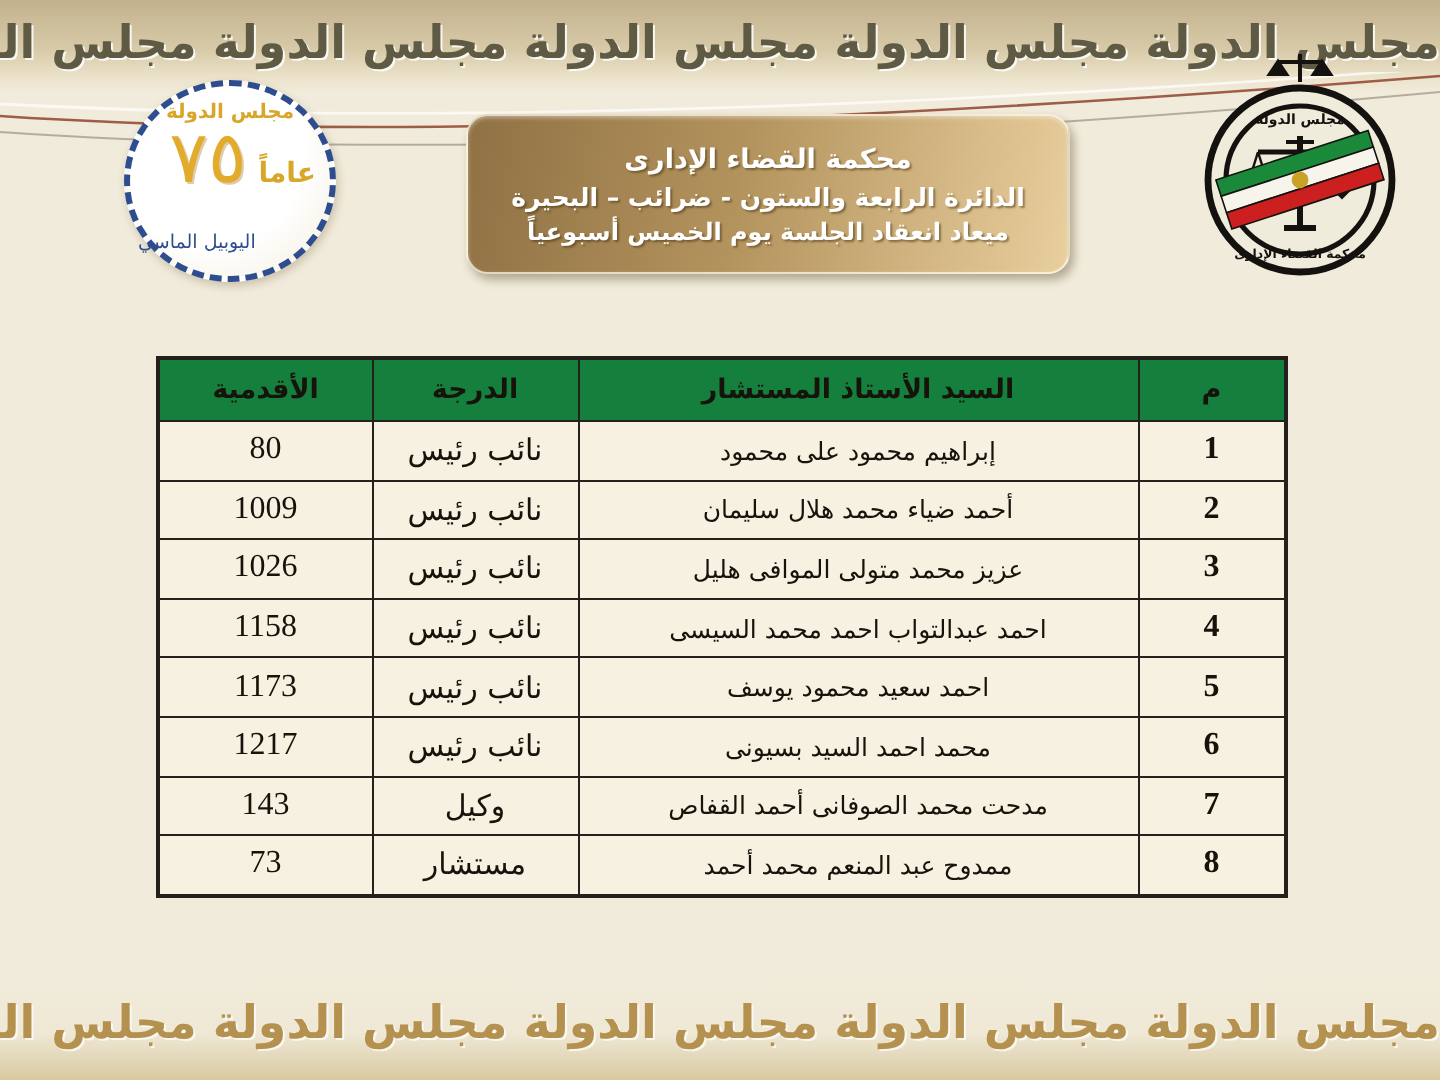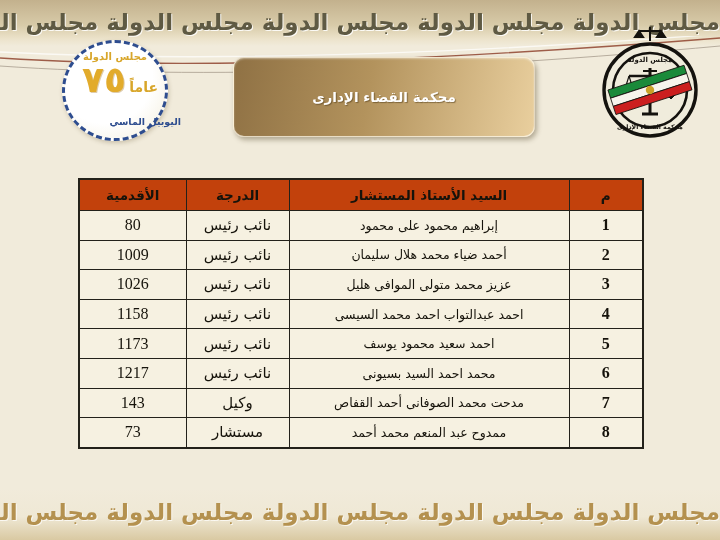--- a/index.html
+++ b/index.html
@@ -30,25 +30,25 @@
   
   .jubilee{
     position:absolute;top:40px;left:62px;width:100px;height:95px;z-index:3;
     border:3px dashed #2e4d8f;border-radius:50%;
     background:radial-gradient(circle at 40% 35%,#ffffff 55%,#f3edda 100%);
     box-shadow:1px 2px 4px rgba(90,70,30,.25);
   }
   .jubilee .j-top{position:absolute;top:8px;left:0;width:100%;text-align:center;
     font-size:10px;font-weight:bold;color:#d8a62a;}
   .jubilee .j-num{position:absolute;top:16px;left:10px;width:58px;text-align:center;
-    font-size:36px;font-weight:bold;color:#e2ab2b;text-shadow:1px 1px 0 rgba(160,110,20,.35);}
+    font-size:36px;font-weight:normal;color:#e2ab2b;text-shadow:1px 1px 0 rgba(160,110,20,.35);}
   .jubilee .j-years{position:absolute;top:36px;right:7px;
     font-size:14px;font-weight:bold;color:#d8a62a;}
-  .jubilee .j-bottom{position:absolute;bottom:11px;left:16px;width:100%;text-align:right;
-    font-size:9.5px;font-weight:bold;color:#2e4d8f;}
+  .jubilee .j-bottom{position:absolute;bottom:11px;left:4px;width:100%;text-align:left;
+    font-size:9.5px;font-weight:normal;color:#2e4d8f;}
   
   .header-box{
     position:absolute;top:57px;left:233px;width:300px;height:78px;z-index:3;
     border-radius:11px;
     background:linear-gradient(100deg,#8f7144 0%,#b3935d 45%,#e9cf9e 100%);
     border:1px solid rgba(255,250,235,.75);
     box-shadow:2px 3px 5px rgba(60,45,15,.35), inset 0 1px 2px rgba(255,255,255,.4);
     color:#ffffff;text-align:center;direction:rtl;
     display:flex;flex-direction:column;justify-content:center;gap:3px;
   }
@@ -62,21 +62,21 @@
   .roster{
     position:absolute;top:178px;left:78px;width:564px;z-index:3;
     border-collapse:collapse;table-layout:fixed;direction:rtl;
     background:#f6f1e1;
   }
   .roster th,.roster td{
     border:1.6px solid #23211a;vertical-align:middle;text-align:center;
     padding:0 4px;overflow:hidden;color:#16130b;
   }
   .roster thead th{
-    background:#c2410c;height:30px;font-size:13.5px;font-weight:bold;
+    background:#15803d;height:30px;font-size:13.5px;font-weight:bold;
   }
   .roster tbody td{height:28.6px;background:#f6f1e1;}
   .roster{border:2.2px solid #23211a;}
   .col-idx{width:74px;}
   .col-name{width:280px;}
   .col-grade{width:103px;}
   .col-sen{width:107px;}
   .c-idx{font-family:"Liberation Serif","DejaVu Serif",serif;font-size:16px;font-weight:bold;}
   .c-name{font-size:12.5px;font-weight:normal;}
   .c-grade{font-size:15px;font-weight:normal;}
@@ -97,20 +97,22 @@
 
   <div class="jubilee">
     <div class="j-top">مجلس الدولة</div>
     <div class="j-num">٧٥</div>
     <div class="j-years">عاماً</div>
     <div class="j-bottom">اليوبيل الماسي</div>
   </div>
 
   <div class="header-box">
     <div class="hl hl1">محكمة القضاء الإدارى</div>
+    <div class="hl hl2">الدائرة الرابعة والستون - ضرائب – البحيرة</div>
+    <div class="hl hl3">ميعاد انعقاد الجلسة يوم الخميس أسبوعياً</div>
   </div>
 
   <svg class="emblem" viewBox="0 0 104 118">
 
     <g stroke="#14120e" stroke-width="2" fill="none">
       <line x1="52" y1="3" x2="52" y2="17"></line>
       <line x1="41" y1="7" x2="63" y2="7"></line>
       <path d="M41,7 L37,13 L45,13 Z" fill="#14120e"></path>
       <path d="M63,7 L59,13 L67,13 Z" fill="#14120e"></path>
     </g>

